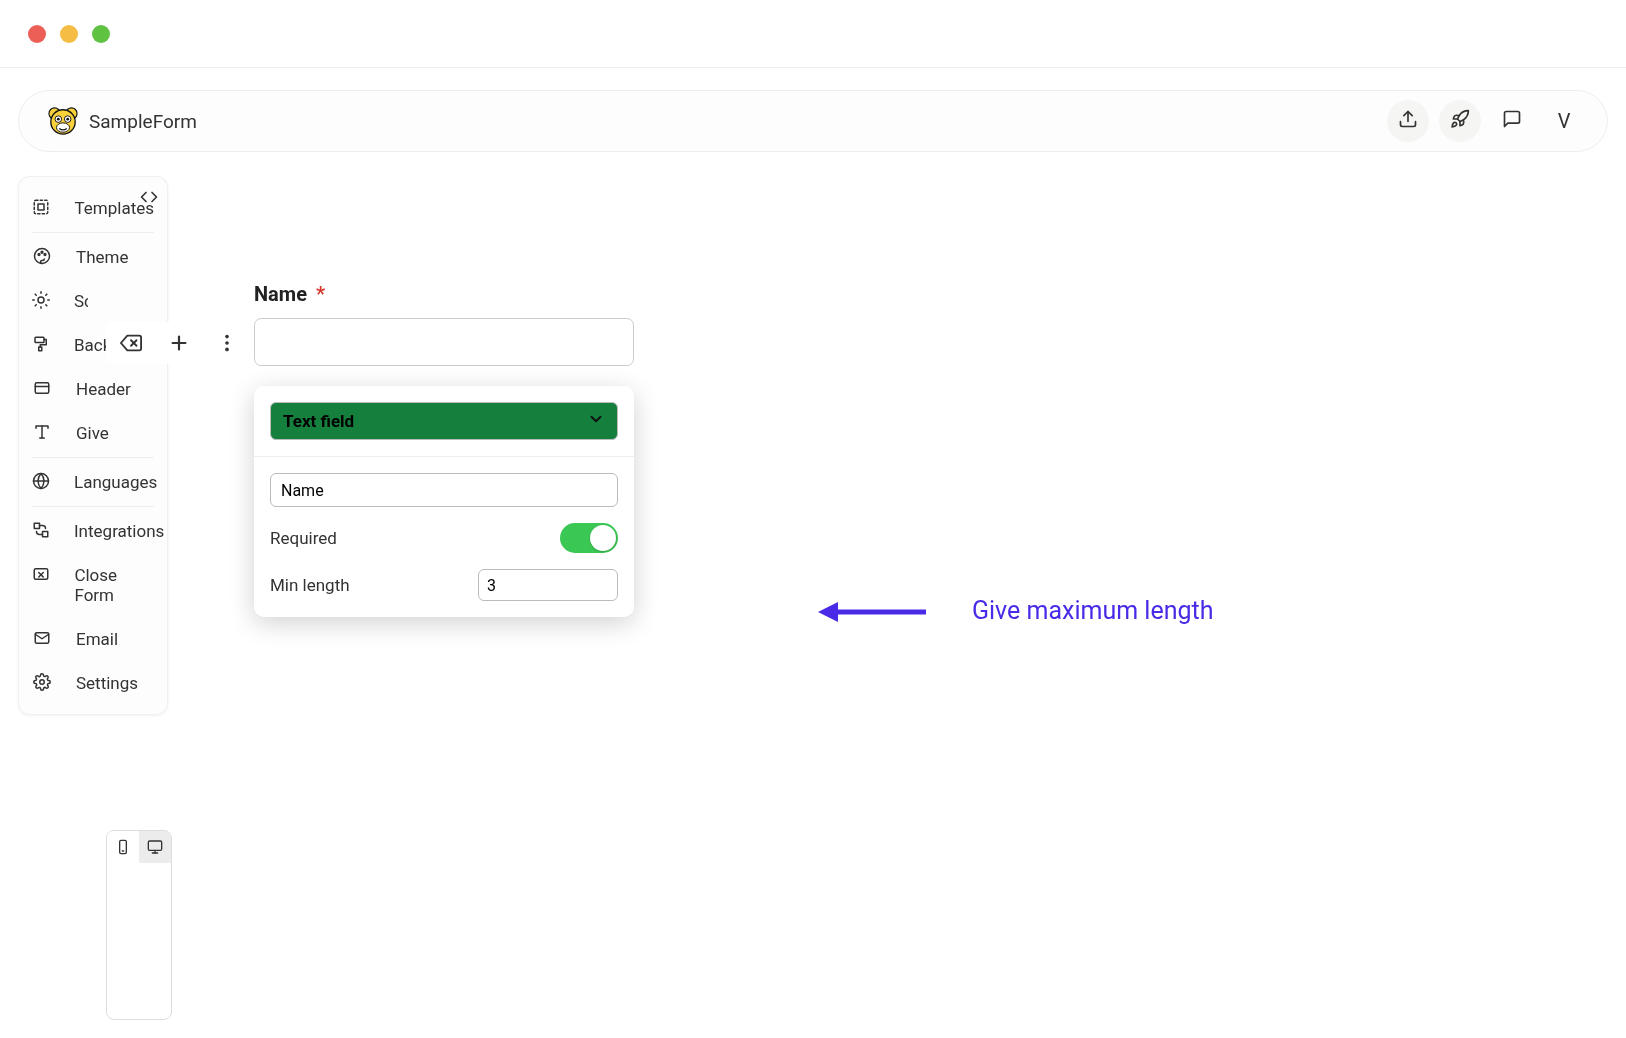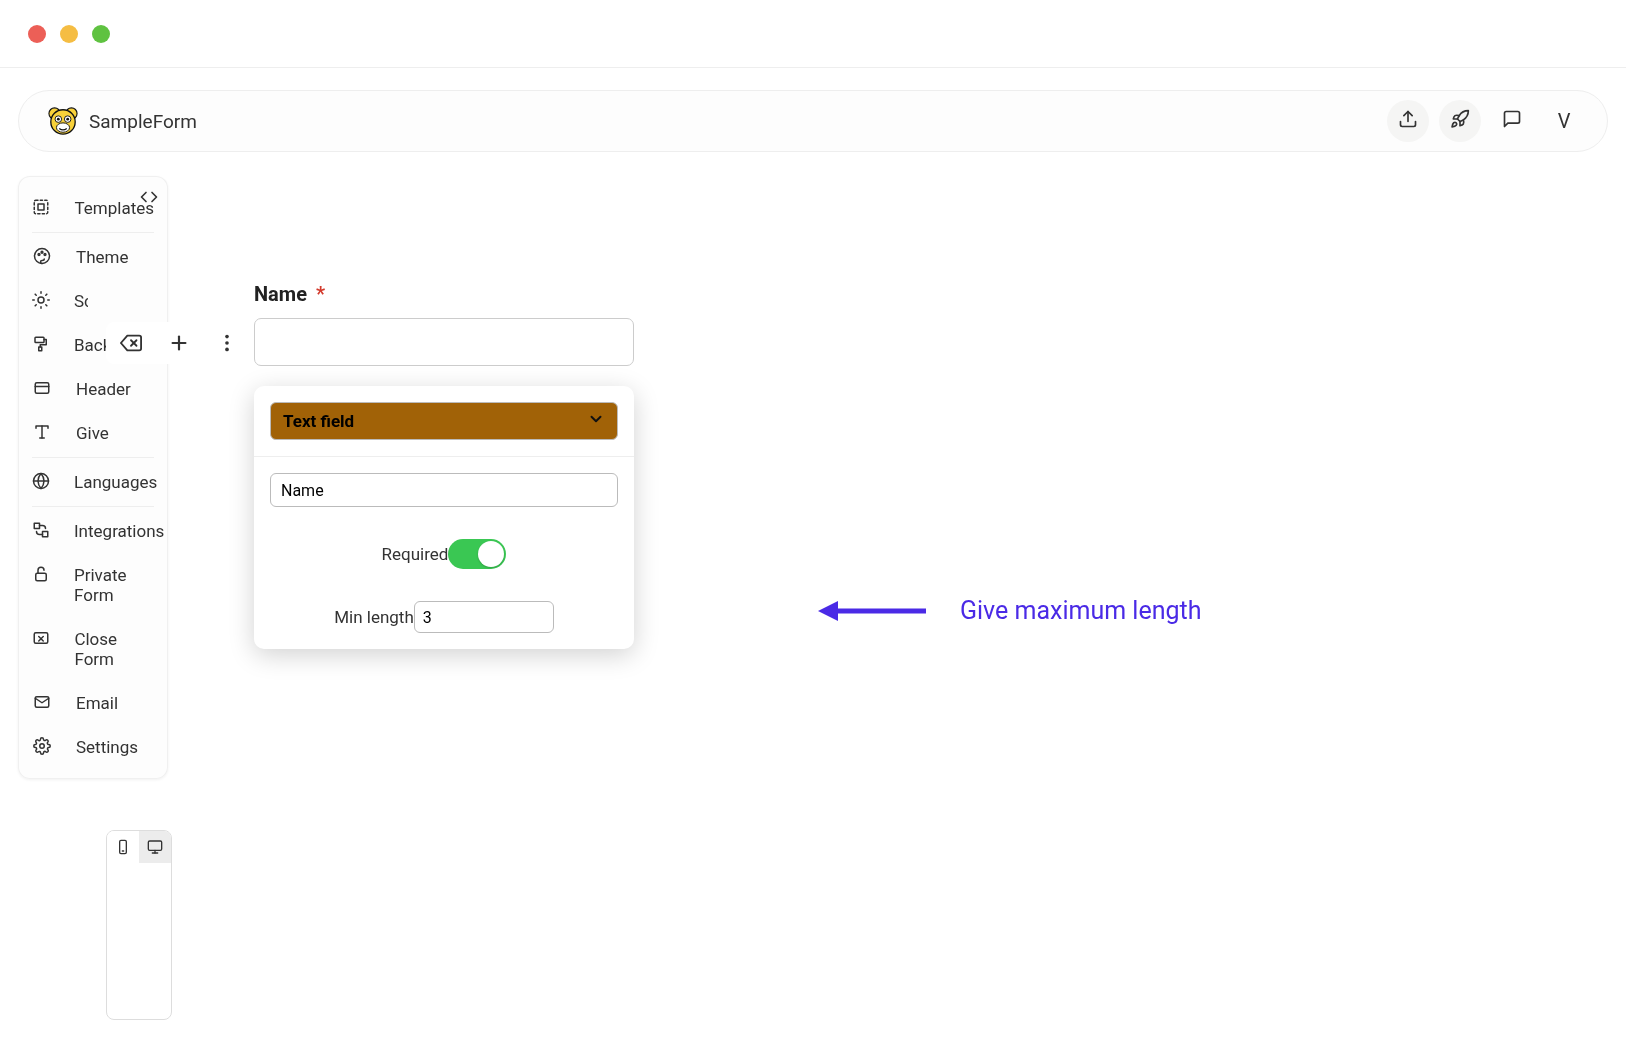--- a/index.html
+++ b/index.html
@@ -33,32 +33,32 @@
 
     .canvas { position: relative; padding-left: 86px; padding-top: 6px; flex: 1; }
     .form-title { font-size: 39px; font-weight: 800; color: #111; letter-spacing: -0.5px; }
 
     .field-block { margin-top: 100px; width: 380px; }
     .field-label { font-size: 20px; font-weight: 700; color: #222; }
     .field-label .req { color: #d33a2c; margin-left: 4px; font-weight: 700; }
     .text-input { margin-top: 12px; width: 380px; height: 48px; border: 1px solid #ccc; border-radius: 7px; background: #fff; padding: 0 10px; font-size: 16px; }
 
     .settings-panel { margin-top: 20px; width: 380px; background: #fff; border-radius: 10px; box-shadow: 0 6px 26px rgba(0,0,0,0.18); padding: 16px; position: relative; }
-    .type-select { width: 100%; height: 38px; border: 1px solid #bbb; border-radius: 6px; display: flex; align-items: center; justify-content: space-between; padding: 0 12px; font-weight: 700; font-size: 17px; cursor: pointer; background: #a16207; }
+    .type-select { width: 100%; height: 38px; border: 1px solid #bbb; border-radius: 6px; display: flex; align-items: center; justify-content: space-between; padding: 0 12px; font-weight: 700; font-size: 17px; cursor: pointer; background: #15803d; }
     .panel-divider { height: 1px; background: #eee; margin: 16px -16px; }
     .small-input { width: 100%; height: 34px; border: 1px solid #bbb; border-radius: 6px; padding: 0 10px; font-size: 16px; }
-    .prop-row { display: flex; align-items: center; justify-content: center; margin-top: 32px; }
+    .prop-row { display: flex; align-items: center; justify-content: space-between; margin-top: 16px; }
     .prop-label { font-size: 17px; color: #333; }
     .num-input { width: 140px; height: 32px; border: 1px solid #bbb; border-radius: 6px; padding: 0 8px; font-size: 16px; }
     .num-input.focused { border: 2px solid #000; }
 
     .toggle { width: 58px; height: 30px; background: #3ac753; border-radius: 30px; position: relative; cursor: pointer; }
     .toggle-knob { width: 26px; height: 26px; background: #fff; border-radius: 50%; position: absolute; right: 2px; top: 2px; box-shadow: 0 1px 2px rgba(0,0,0,0.2); }
 
-    .annotation { position: absolute; left: 650px; top: 420px; display: flex; align-items: center; gap: 32px; }
+    .annotation { position: absolute; left: 650px; top: 420px; display: flex; align-items: flex-end; gap: 44px; }
     .arrow-svg { width: 110px; height: 26px; }
     .anno-text { font-size: 25px; color: #4a2ae6; }
 
     .viewport-switch { position: absolute; left: 106px; bottom: 18px; display: flex; border: 1px solid #ddd; border-radius: 8px; overflow: hidden; }
     .vp-btn { width: 32px; height: 32px; display: flex; align-items: center; justify-content: center; cursor: pointer; background: #fff; }
     .vp-btn.active { background: #ececec; }
 
     .sidebar-wrap { position: relative; height: 625px; }
   </style>
 </head>
@@ -214,29 +214,20 @@
               <rect x="14" y="14" width="7" height="7"></rect>
               <path d="M10 6h4a4 4 0 0 1 4 4v0"></path>
               <path d="M14 18h-4a4 4 0 0 1-4-4v0"></path>
             </svg>
           </span>
         <span class="label">Integrations</span>
       </div>
       <div class="sb-item">
         <span class="ico">
             <svg width="18" height="18" viewBox="0 0 24 24" fill="none" stroke="#333" stroke-width="2" stroke-linecap="round" stroke-linejoin="round">
-              <rect x="5" y="11" width="14" height="10" rx="2"></rect>
-              <path d="M8 11V7a4 4 0 0 1 8 0"></path>
-            </svg>
-          </span>
-        <span class="label">Private Form</span>
-      </div>
-      <div class="sb-item">
-        <span class="ico">
-            <svg width="18" height="18" viewBox="0 0 24 24" fill="none" stroke="#333" stroke-width="2" stroke-linecap="round" stroke-linejoin="round">
               <rect x="3" y="5" width="18" height="14" rx="2"></rect>
               <line x1="9" y1="10" x2="15" y2="16"></line>
               <line x1="15" y1="10" x2="9" y2="16"></line>
             </svg>
           </span>
         <span class="label">Close Form</span>
       </div>
       <div class="sb-item">
         <span class="ico">
             <svg width="18" height="18" viewBox="0 0 24 24" fill="none" stroke="#333" stroke-width="2" stroke-linecap="round" stroke-linejoin="round">

